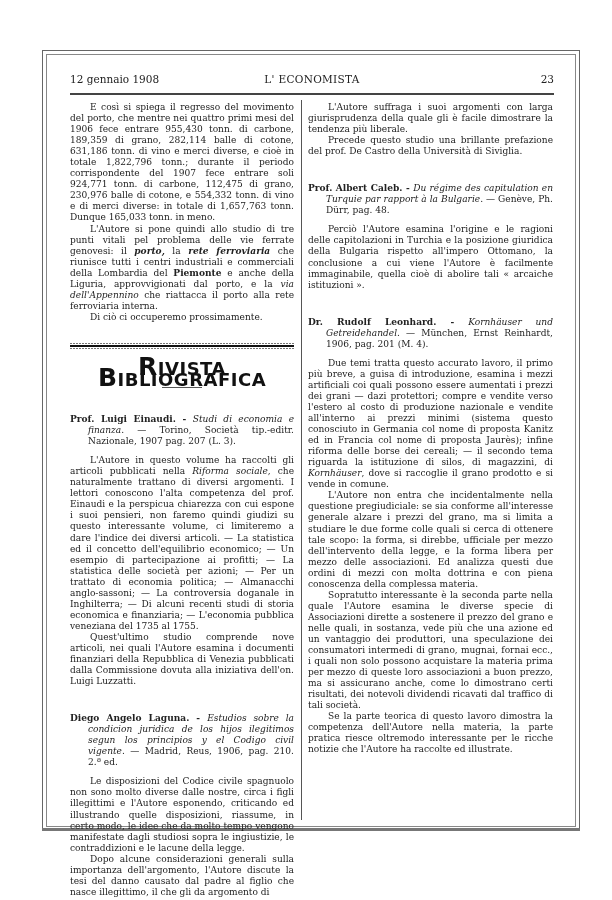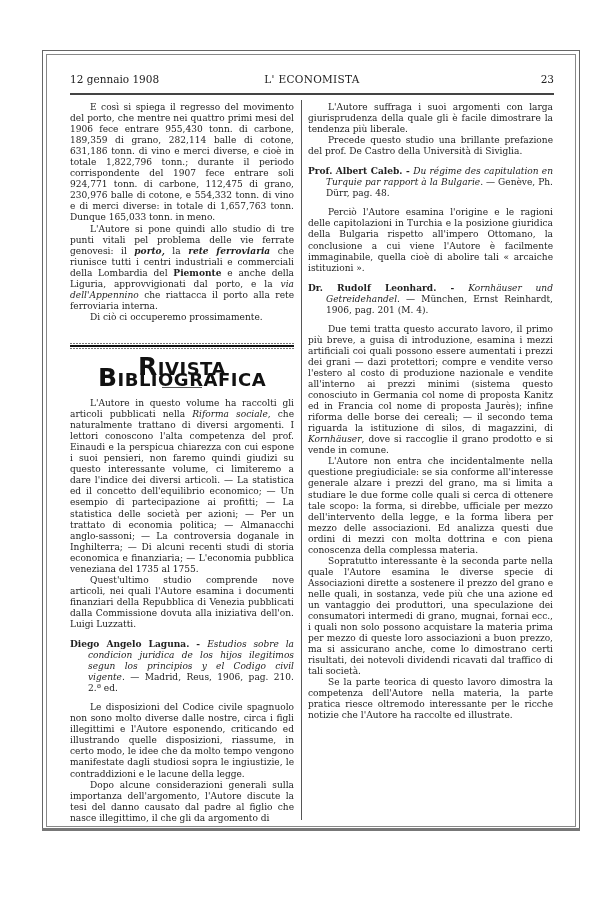--- a/index.html
+++ b/index.html
@@ -17,21 +17,21 @@
   .rh-title { position:absolute; left:0; right:0; top:0; text-align:center; letter-spacing:0.3px; }
   .rh-page { position:absolute; right:0; top:0; }
   .head-rule { position:absolute; left:70px; top:93px; width:484px; height:1.5px; background:#444; }
   .col { position:absolute; top:102px; font-size:9.05px; line-height:11.05px;
          text-align:justify; hyphens:manual; }
   .col-left { left:70px; width:224px; }
   .col-right { left:308px; width:245px; }
   .divider { position:absolute; left:301px; top:100px; width:1px; height:720px; background:#555; }
   p { margin:0; }
   .ind { text-indent:20px; }
-  .hang { padding-left:18px; text-indent:-18px; margin-top:9px; margin-bottom:8px; }
+  .hang { padding-left:18px; text-indent:-18px; margin-top:26px; margin-bottom:8px; }
   .b { font-weight:bold; }
   .i { font-style:italic; }
   .section-rule { margin:20px 0 0 0; height:6px; position:relative; }
   .section-rule .l1 { position:absolute; left:0; right:0; top:0; height:1px; background:repeating-linear-gradient(90deg,#777 0 2px,transparent 2px 3px); }
   .section-rule .l2 { position:absolute; left:0; right:0; top:2px; height:2px; background:#111; }
   .section-rule .l3 { position:absolute; left:0; right:0; top:5px; height:1px; background:repeating-linear-gradient(90deg,#777 0 2px,transparent 2px 3px); }
   .section-title { text-align:center; font-family:"DejaVu Sans", sans-serif; font-weight:bold;
                    font-size:25px; letter-spacing:0.5px; margin-top:12px; color:#111;
                    font-variant:small-caps; }
   .title-underline { width:40px; height:1px; background:#555; margin:4px auto 10px auto; }
@@ -58,20 +58,21 @@
   <p class="ind">Di ciò ci occuperemo prossimamente.</p>
 
   <div class="section-rule">
       <div class="l1"></div>
       <div class="l2"></div>
       <div class="l3"></div>
     </div>
   <div class="section-title">Rivista Bibliografica</div>
   <div class="title-underline"></div>
 
+  <p class="hang"><span class="b">Prof. Luigi Einaudi.</span><span class="b"> - </span><span class="i">Studi di economia e finanza.</span><span> — Torino, Società tip.-editr. Nazionale, 1907 pag. 207 (L. 3).</span></p>
   <p class="ind"><span>L'Autore in questo volume ha raccolti gli articoli pubblicati nella </span><span class="i">Riforma sociale</span><span>, che naturalmente trattano di diversi argomenti. I lettori conoscono l'alta competenza del prof. Einaudi e la perspicua chiarezza con cui espone i suoi pensieri, non faremo quindi giudizi su questo interessante volume, ci limiteremo a dare l'indice dei diversi articoli. — La statistica ed il concetto dell'equilibrio economico; — Un esempio di partecipazione ai profitti; — La statistica delle società per azioni; — Per un trattato di economia politica; — Almanacchi anglo-sassoni; — La controversia doganale in Inghilterra; — Di alcuni recenti studi di storia economica e finanziaria; — L'economia pubblica veneziana del 1735 al 1755.</span></p>
   <p class="ind">Quest'ultimo studio comprende nove articoli, nei quali l'Autore esamina i documenti finanziari della Repubblica di Venezia pubblicati dalla Commissione dovuta alla iniziativa dell'on. Luigi Luzzatti.</p>
 
   <p class="hang"><span class="b">Diego Angelo Laguna.</span><span class="b"> - </span><span class="i">Estudios sobre la condicion juridica de los hijos ilegitimos segun los principios y el Codigo civil vigente.</span><span> — Madrid, Reus, 1906, pag. 210. 2.ª ed.</span></p>
   <p class="ind">Le disposizioni del Codice civile spagnuolo non sono molto diverse dalle nostre, circa i figli illegittimi e l'Autore esponendo, criticando ed illustrando quelle disposizioni, riassume, in certo modo, le idee che da molto tempo vengono manifestate dagli studiosi sopra le ingiustizie, le contraddizioni e le lacune della legge.</p>
   <p class="ind">Dopo alcune considerazioni generali sulla importanza dell'argomento, l'Autore discute la tesi del danno causato dal padre al figlio che nasce illegittimo, il che gli da argomento di</p>
 </div>
 
 <div class="col col-right">
   <p class="ind">L'Autore suffraga i suoi argomenti con larga giurisprudenza della quale gli è facile dimostrare la tendenza più liberale.</p>

